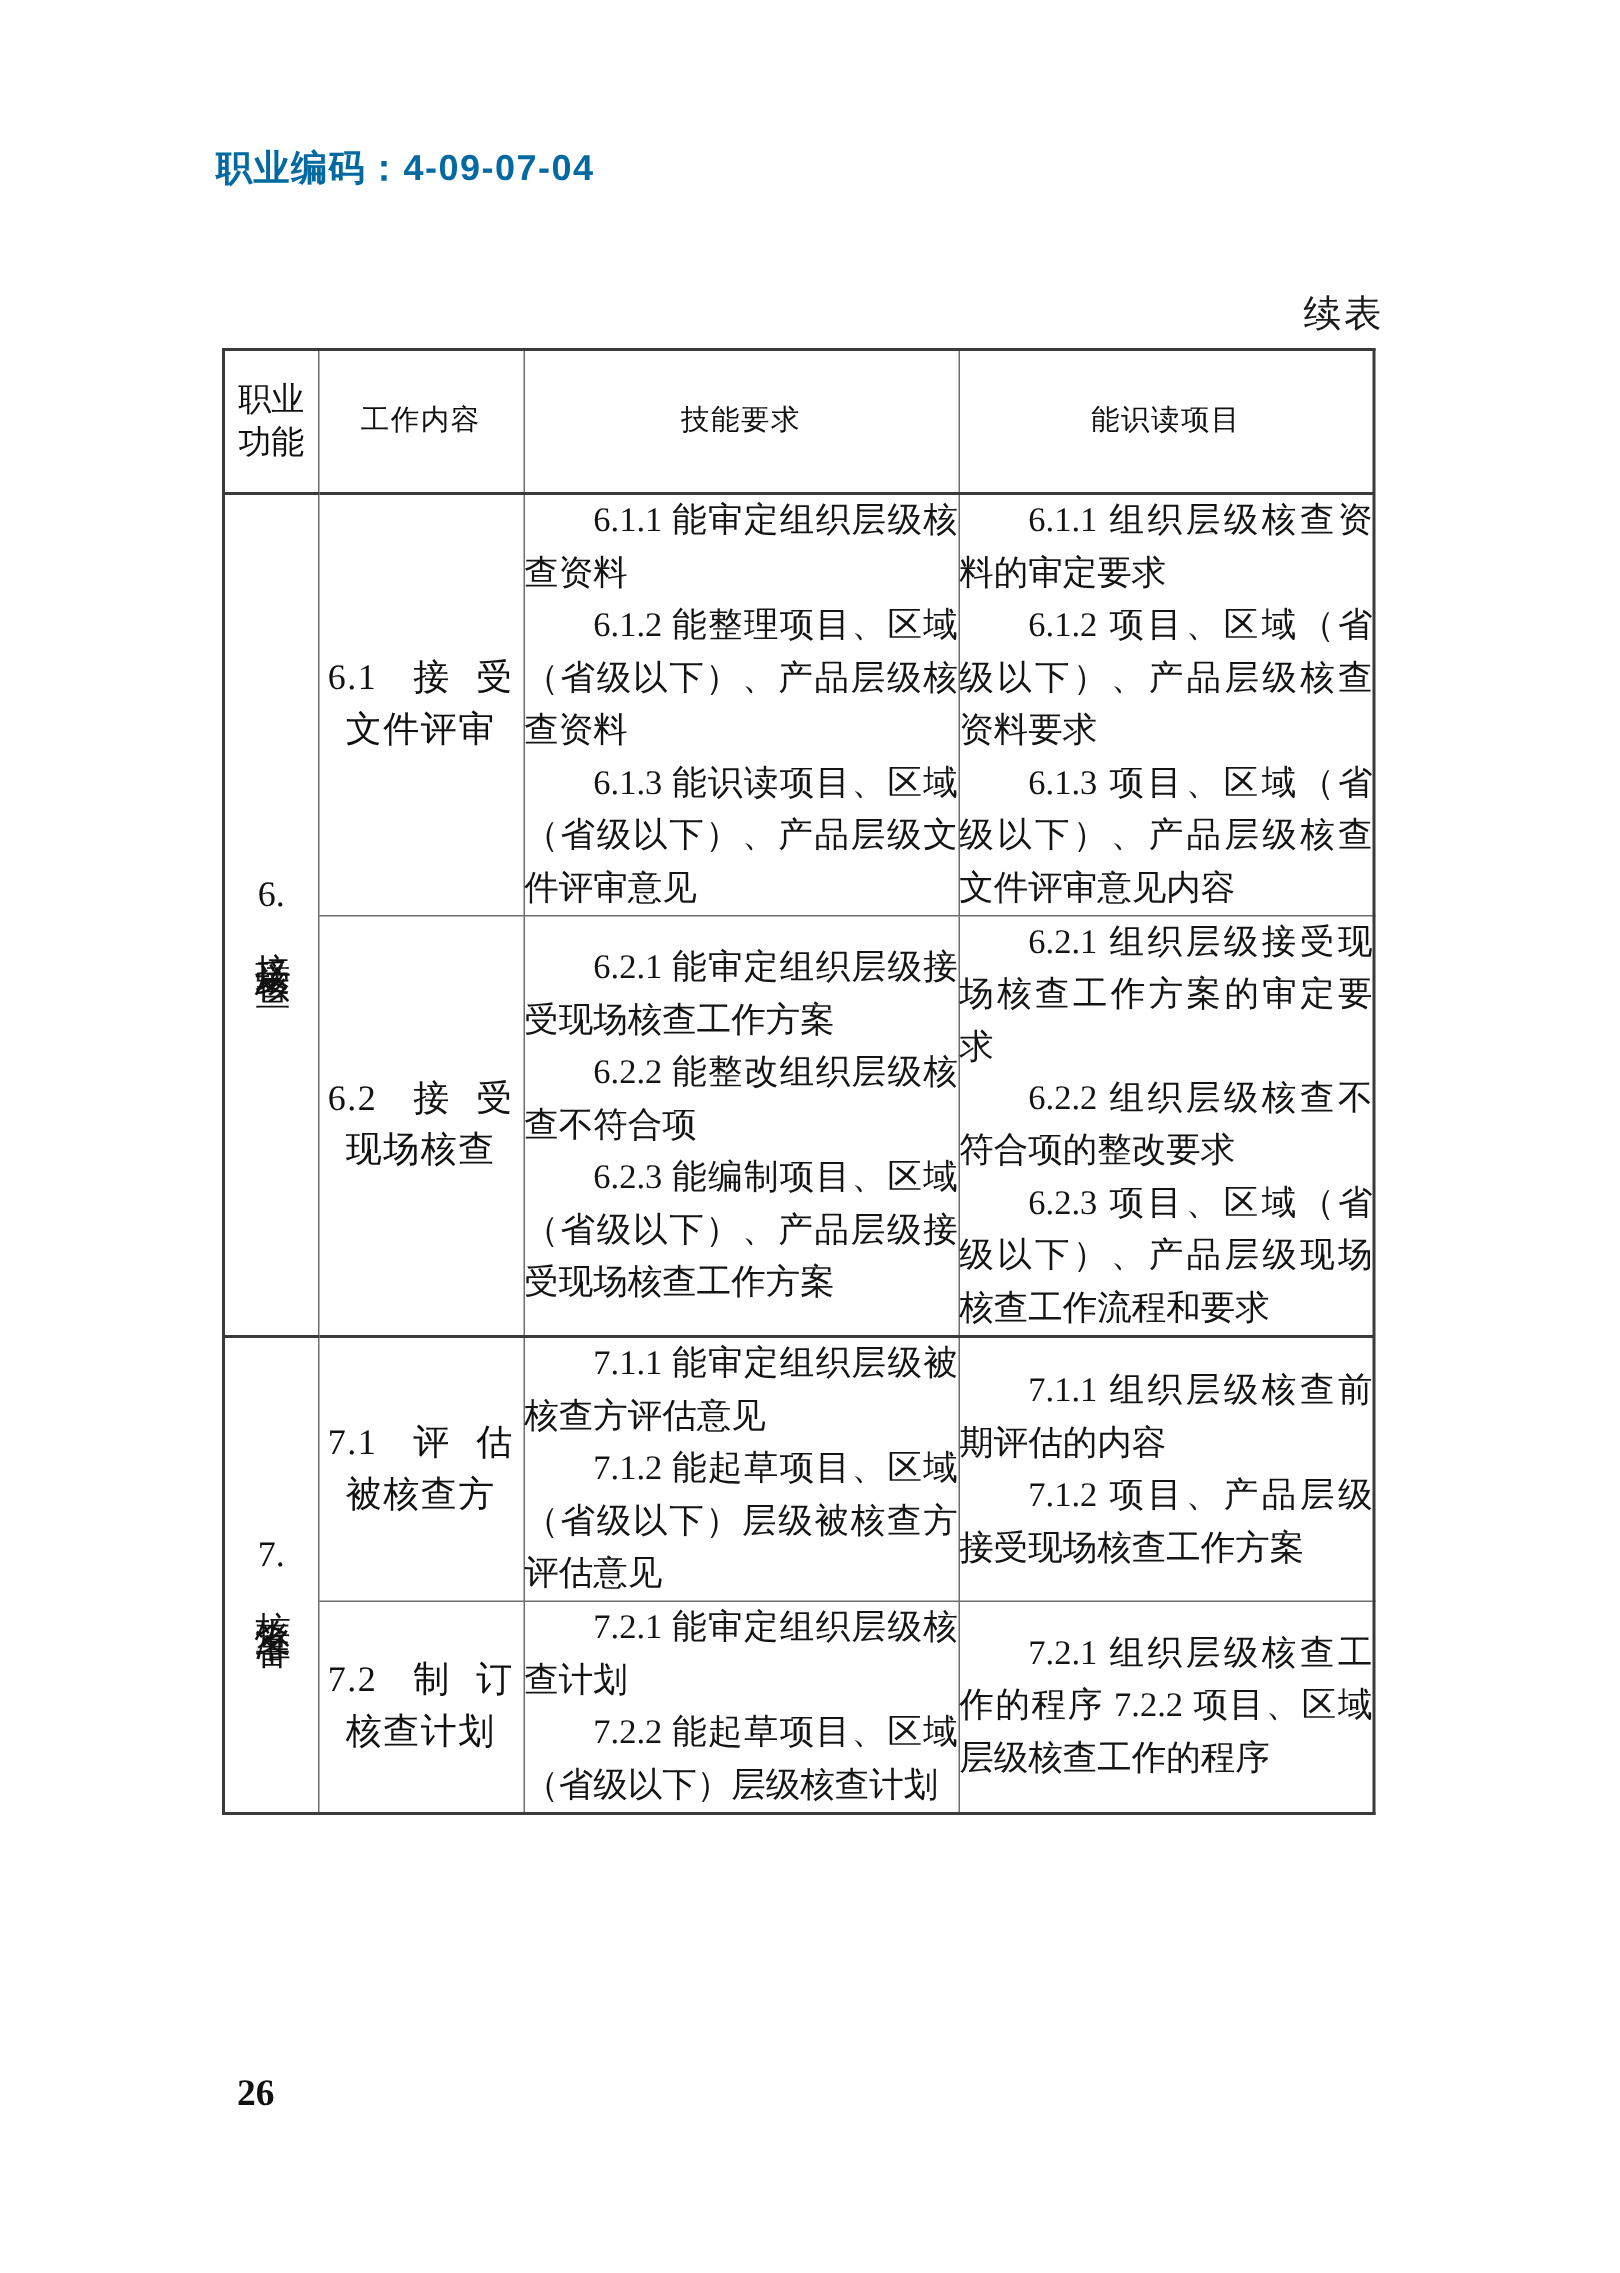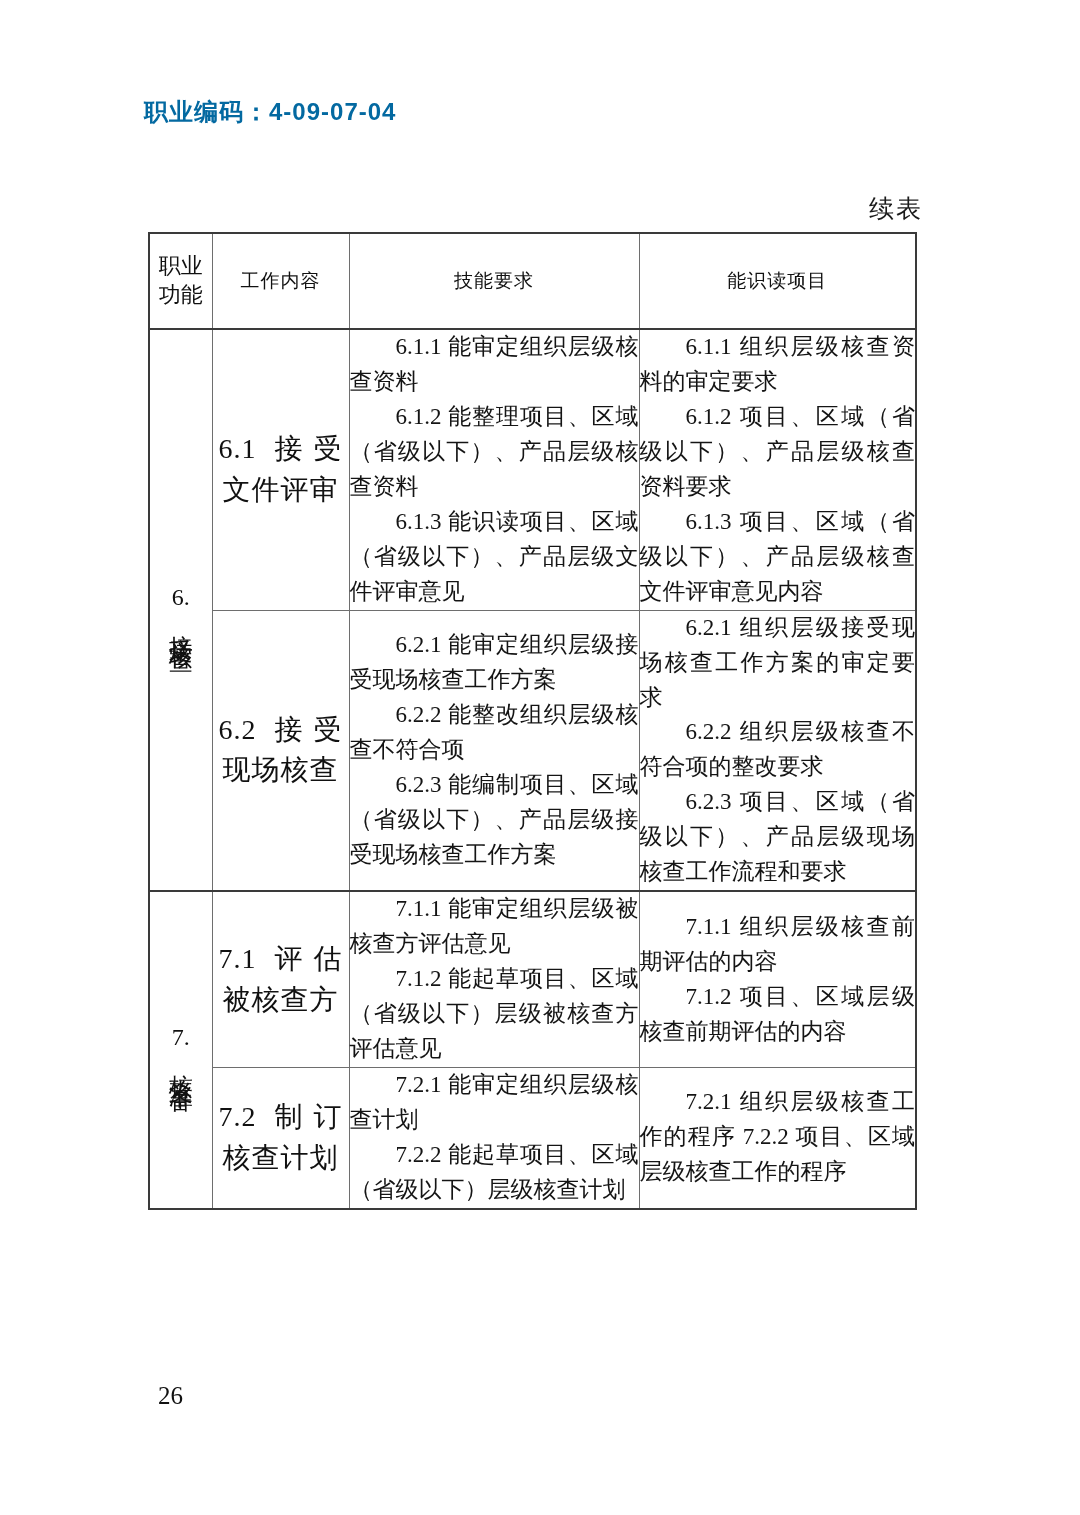--- a/index.html
+++ b/index.html
@@ -103,21 +103,21 @@
     font-size: 24px;
     writing-mode: vertical-rl;
     text-orientation: upright;
     letter-spacing: 5px;
     display: block;
   }
 
   
   .content-cell {
     text-align: center;
-    font-size: 28px;
+    font-size: 24px;
     line-height: 1.45;
     letter-spacing: 1px;
     padding: 0 6px;
   }
   .content-cell .wc-line { display: block; white-space: nowrap; }
   .content-cell .wc-line.spread {
     display: block;
     text-align: justify;
     text-align-last: justify;
     padding: 0 6px;
@@ -149,20 +149,21 @@
     border-top: 1px solid #8d8d8d;
   }
 
   
   .folio {
     position: absolute;
     left: 158px;
     top: 1382px;
     font-size: 25px;
     color: #111111;
+    font-weight: bold;
   }
 </style>
 </head>
 <body>
 
 <div class="page-header">职业编码：4-09-07-04</div>
 
 <div class="table-caption">续表</div>
 
 <table class="skills-table">
@@ -235,21 +236,21 @@
       <td class="content-cell">
         <span class="wc-line spread">7.1 评估</span>
         <span class="wc-line">被核查方</span>
       </td>
       <td class="body-cell">
         <p>7.1.1 能审定组织层级被核查方评估意见</p>
         <p>7.1.2 能起草项目、区域（省级以下）层级被核查方评估意见</p>
       </td>
       <td class="body-cell">
         <p>7.1.1 组织层级核查前期评估的内容</p>
-        <p>7.1.2 项目、区域层级核查前期评估的内容</p>
+        <p>7.1.2 项目、产品层级接受现场核查工作方案</p>
       </td>
     </tr>
 
     <tr class="sub-row">
       <td class="content-cell">
         <span class="wc-line spread">7.2 制订</span>
         <span class="wc-line">核查计划</span>
       </td>
       <td class="body-cell">
         <p>7.2.1 能审定组织层级核查计划</p>

